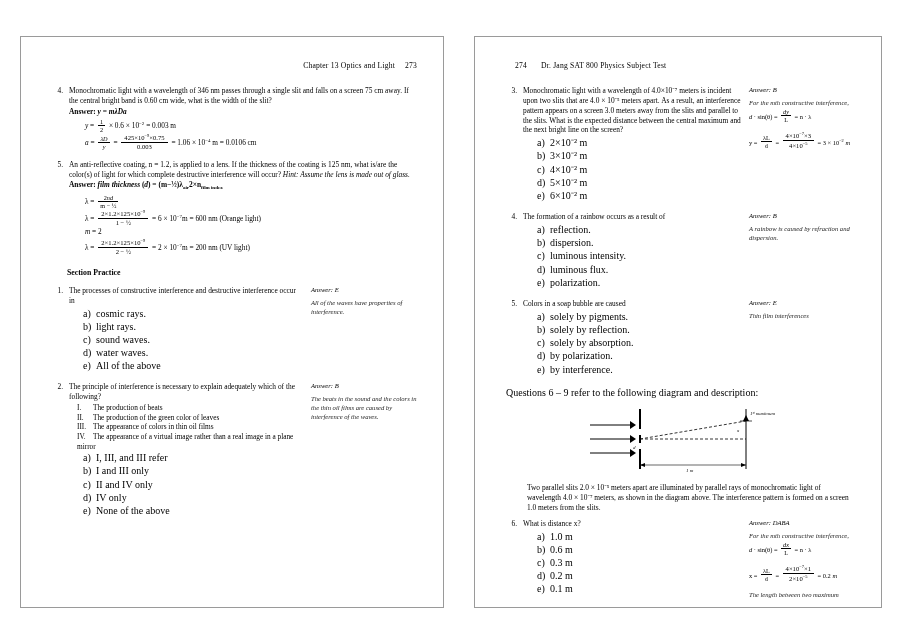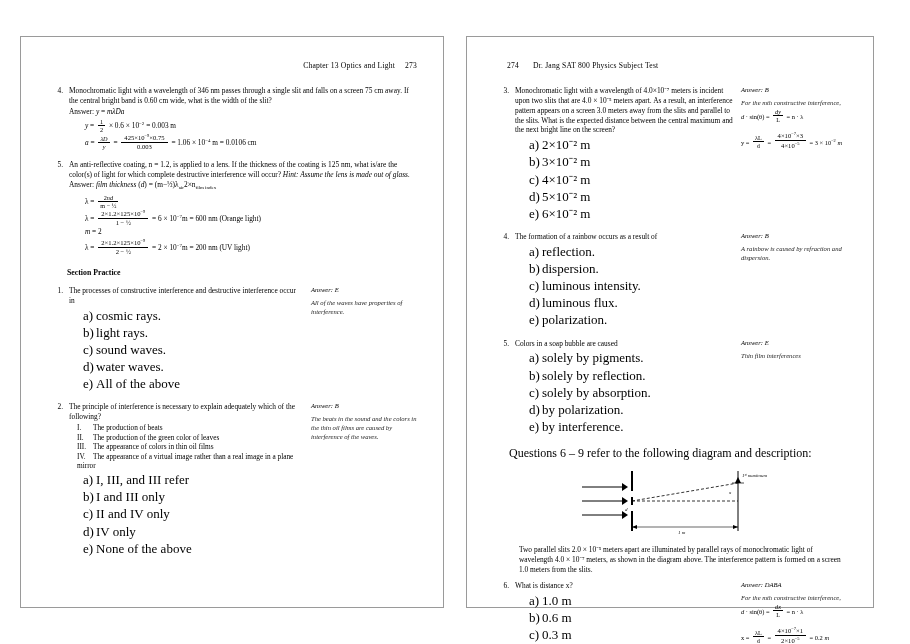--- a/index.html
+++ b/index.html
@@ -1,39 +1,39 @@
 <!DOCTYPE html>
 <html><head>
 <meta charset="utf-8">
 <style>
   html,body{margin:0;padding:0;background:#ffffff;}
   body{width:910px;height:644px;font-family:"Liberation Serif",serif;color:#000;}
   .spread{position:relative;width:910px;height:644px;display:flex;}
   .page{position:relative;background:#fff;border:1px solid #9a9a9a;box-sizing:border-box;}
-  .page-left{width:424px;height:572px;margin:36px 0 0 20px;}
+  .page-left{width:424px;height:572px;margin:36px 8px 0 20px;}
   .page-right{width:408px;height:572px;margin:36px 0 0 22px;}
   .inner{position:absolute;left:0;top:0;right:0;bottom:0;padding:24px 26px 14px 26px;box-sizing:border-box;}
   .hdr{font-size:7.6px;text-align:right;letter-spacing:.2px;margin-bottom:16px;}
   .hdr-r{font-size:7.6px;text-align:left;letter-spacing:.2px;margin-bottom:16px;padding-left:14px;}
   .hdr .pg{margin-left:10px;}
   .hdr-r .pg{margin-right:14px;}
 
   .qblock{display:flex;margin-bottom:9px;}
   .qnum{width:16px;flex:0 0 16px;font-size:7.4px;text-align:right;padding-right:6px;line-height:1.33;}
   .qbody{flex:1;font-size:7.4px;line-height:1.33;}
   .qbody p{margin:0 0 1px 0;}
   .ital{font-style:italic;}
   .choices{margin:0;padding:0 0 0 14px;list-style:none;}
-  .choices li{font-size:13px;line-height:1.32;}
+  .choices li{font-size:10px;line-height:1.32;}
   .choices li .lt{display:inline-block;width:13px;}
   .romans{margin:0;padding:0 0 0 8px;list-style:none;}
   .romans li{font-size:7.3px;line-height:1.32;}
   .romans li .lt{display:inline-block;width:16px;}
 
-  .ans-label{font-size:7.4px;margin:2px 0 2px 0;}
+  .ans-label{font-size:7.4px;margin:2px 0 2px 0;font-weight:bold;}
   .math{font-family:"Liberation Serif",serif;font-size:7.3px;line-height:1.5;padding-left:16px;}
   .math .fr{display:inline-block;text-align:center;vertical-align:-0.55em;margin:0 2px;}
   .math .fr .nu{display:block;border-bottom:1px solid #000;padding:0 2px;font-size:6.2px;line-height:1.15;}
   .math .fr .de{display:block;padding:0 2px;font-size:6.2px;line-height:1.15;}
   .math .bigfr{display:inline-block;text-align:center;vertical-align:-0.55em;margin:0 2px;}
   .math .bigfr .nu{display:block;border-bottom:1px solid #000;padding:0 3px;font-size:6.6px;line-height:1.2;}
   .math .bigfr .de{display:block;padding:0 3px;font-size:6.6px;line-height:1.2;}
   .it{font-style:italic;}
   sub{font-size:.68em;}
   sup{font-size:.68em;}
@@ -43,21 +43,21 @@
   
   .qrow{display:flex;margin-bottom:10px;}
   .qleft{flex:1;padding-right:8px;}
   .qright{width:106px;flex:0 0 106px;font-size:6.6px;line-height:1.35;}
   .qright .ansv{font-style:italic;margin-bottom:4px;}
   .qright .note{font-style:italic;color:#222;}
 
   .fig{margin:6px 0 6px 0;text-align:center;}
 
   .para{font-size:7.4px;line-height:1.34;margin:6px 0 6px 26px;}
-  .lead{font-size:12px;line-height:1.34;margin:4px 0 6px 16px;}
+  .lead{font-size:10px;line-height:1.34;margin:4px 0 6px 5px;}
 </style>
 </head>
 <body>
 
 <div class="spread">
 
   <div class="page page-left">
     <div class="inner">
       <div class="hdr">
         <span>Chapter 13  Optics and Light</span><span class="pg">273</span>

